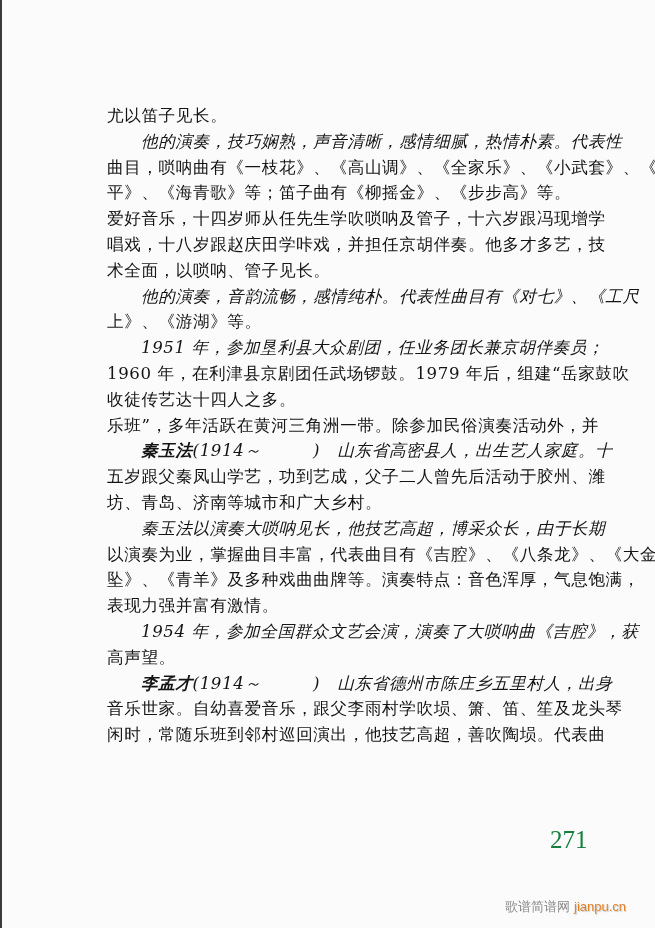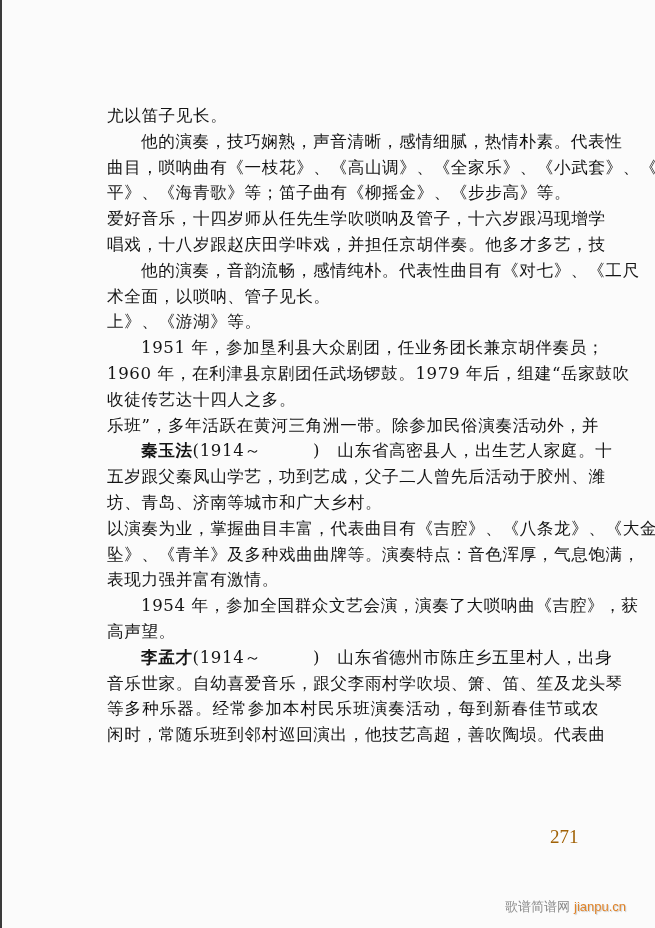--- a/index.html
+++ b/index.html
@@ -37,34 +37,35 @@
       letter-spacing: 0.6px;
       text-align: justify;
       text-align-last: justify;
       overflow: visible;
     }
     .line.last {
       text-align-last: left;
     }
     .line.indent {
       padding-left: 34px;
+      font-style: italic;
     }
     .name {
       font-weight: bold;
     }
     .dates {
       display: inline-block;
     }
     .page-number {
       position: absolute;
       left: 550px;
       top: 826px;
       font-family: "Liberation Serif", "DejaVu Serif", serif;
-      font-size: 19px;
-      color: #a16207;
+      font-size: 25px;
+      color: #15803d;
     }
     .watermark {
       position: absolute;
       left: 505px;
       top: 898px;
       font-size: 13px;
       white-space: nowrap;
     }
     .wm-cn {
       color: #8a8a8a;
@@ -83,44 +84,44 @@
 <div class="left-border"></div>
 
 <div class="page-body">
   <div class="line last">尤以笛子见长。</div>
   <div class="line indent">他的演奏，技巧娴熟，声音清晰，感情细腻，热情朴素。代表性</div>
   <div class="line">曲目，唢呐曲有《一枝花》、《高山调》、《全家乐》、《小武套》、《对太</div>
   <div class="line last">平》、《海青歌》等；笛子曲有《柳摇金》、《步步高》等。</div>
 
   <div class="line">爱好音乐，十四岁师从任先生学吹唢呐及管子，十六岁跟冯现增学</div>
   <div class="line">唱戏，十八岁跟赵庆田学咔戏，并担任京胡伴奏。他多才多艺，技</div>
+  <div class="line last">术全面，以唢呐、管子见长。</div>
   <div class="line indent">他的演奏，音韵流畅，感情纯朴。代表性曲目有《对七》、《工尺</div>
-  <div class="line last">术全面，以唢呐、管子见长。</div>
   <div class="line last">上》、《游湖》等。</div>
   <div class="line indent">1951 年，参加垦利县大众剧团，任业务团长兼京胡伴奏员；</div>
   <div class="line">1960 年，在利津县京剧团任武场锣鼓。1979 年后，组建“岳家鼓吹</div>
   <div class="line last">收徒传艺达十四人之多。</div>
   <div class="line">乐班”，多年活跃在黄河三角洲一带。除参加民俗演奏活动外，并</div>
 
   <div class="line indent">
     <span class="name">秦玉法</span><span class="dates">(1914～　　　)</span><span>　山东省高密县人，出生艺人家庭。十</span>
   </div>
   <div class="line">五岁跟父秦凤山学艺，功到艺成，父子二人曾先后活动于胶州、潍</div>
   <div class="line last">坊、青岛、济南等城市和广大乡村。</div>
+  <div class="line indent">秦玉法以演奏大唢呐见长，他技艺高超，博采众长，由于长期</div>
   <div class="line">以演奏为业，掌握曲目丰富，代表曲目有《吉腔》、《八条龙》、《大金</div>
   <div class="line">坠》、《青羊》及多种戏曲曲牌等。演奏特点：音色浑厚，气息饱满，</div>
   <div class="line last">表现力强并富有激情。</div>
   <div class="line indent">1954 年，参加全国群众文艺会演，演奏了大唢呐曲《吉腔》，获</div>
   <div class="line last">高声望。</div>
 
   <div class="line indent">
     <span class="name">李孟才</span><span class="dates">(1914～　　　)</span><span>　山东省德州市陈庄乡五里村人，出身</span>
   </div>
   <div class="line">音乐世家。自幼喜爱音乐，跟父李雨村学吹埙、箫、笛、笙及龙头琴</div>
-  <div class="line">等多种乐器。经常参加本村民乐班演奏活动，每到新春佳节或农</div>
   <div class="line">闲时，常随乐班到邻村巡回演出，他技艺高超，善吹陶埙。代表曲</div>
 </div>
 
 <div class="page-number">271</div>
 
 <div class="watermark">
   <span class="wm-cn">歌谱简谱网</span><span class="wm-en" id="wm-en" style="color: rgb(224, 132, 42);">jianpu.cn</span>
 </div>
 
 </body></html>

